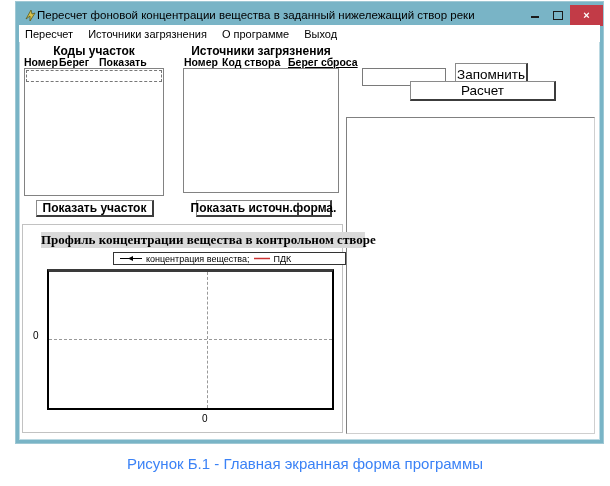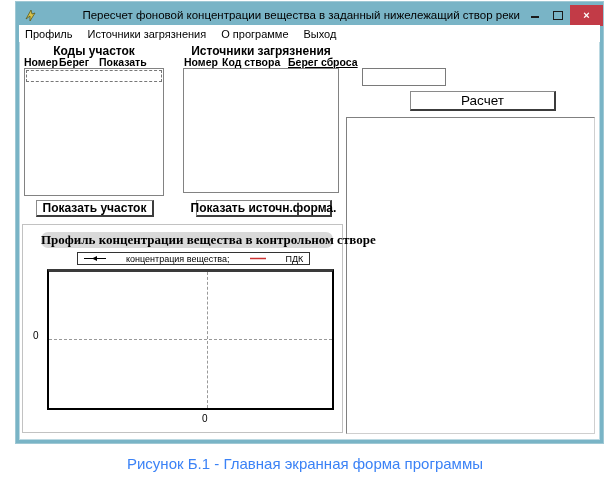--- a/index.html
+++ b/index.html
@@ -13,21 +13,21 @@
     box-shadow:0 0 0 1px #9fc8d4, inset 0 0 0 1px #bcd9e2;
   }
 
   
   .titlebar{
     position:absolute; left:0; top:0; width:100%; height:20px;
     background:#79b4c6; display:flex; align-items:center;
   }
   .app-icon{ width:13px; height:13px; margin-left:5px; flex:0 0 auto; }
   .title-text{
-    flex:1; text-align:right; font-size:11.5px; color:#000; white-space:nowrap;
+    flex:1; text-align:left; font-size:11.5px; color:#000; white-space:nowrap;
     overflow:hidden; padding-right:4px;
   }
   .win-controls{ display:flex; align-items:center; height:20px; margin-right:-3px; margin-top:-3px; padding-top:3px; }
   .wc-btn{ display:flex; align-items:center; justify-content:center; cursor:default; }
   .wc-min{ width:22px; height:20px; }
   .wc-min .bar{ width:8px; height:2px; background:#1a1a1a; margin-top:4px; }
   .wc-max{ width:24px; height:20px; }
   .wc-max .box{ width:10px; height:9px; border:1.5px solid #1a1a1a; background:transparent; }
   .wc-close{
     width:33px; height:21px; background:#c23b47; color:#fff;
@@ -74,22 +74,22 @@
 
   
   .chart-panel{ position:absolute; background:#fff; border:1px solid #c2c2c2; }
   .chart-header{
     position:absolute; background:#d9d9d9; text-align:center;
     font-family:"Liberation Serif", serif; font-weight:bold; font-size:13px; line-height:16px;
     white-space:nowrap;
   }
   .legend-box{
     position:absolute; background:#fff; border:1px solid #333;
-    display:flex; align-items:center; gap:20px; padding-left:6px;
-    font-size:9px; white-space:nowrap;
+    display:flex; align-items:center; gap:4px; padding-left:6px;
+    font-size:9px; white-space:nowrap;margin-left:36px;
   }
   .legend-swatch{ flex:0 0 auto; display:block; }
   .plot{ position:absolute; background:#fff; border:2px solid #000; border-top:3px solid #3a3a3a; }
   .gridline-h{ position:absolute; left:0; right:0; height:0; border-top:1px dashed #999; }
   .gridline-v{ position:absolute; top:0; bottom:0; width:0; border-left:1px dashed #999; }
   .tick{ position:absolute; font-size:10px; }
 
   
   .fig-caption{
     position:absolute; left:0; top:455px; width:610px; text-align:center;
@@ -113,21 +113,21 @@
       <div class="wc-btn wc-max">
         <span class="box"></span>
       </div>
       <div class="wc-btn wc-close">
         <span>×</span>
       </div>
     </div>
   </div>
 
   <div class="menubar">
-    <span class="menu-item">Профиль</span>
+    <span class="menu-item">Пересчет</span>
     <span class="menu-item">Источники загрязнения</span>
     <span class="menu-item">О программе</span>
     <span class="menu-item">Выход</span>
   </div>
 
   <div class="grp-title" style="left:5px; top:39px; width:140px;">Коды участок</div>
   <div class="col-hdr" style="left:0; top:51px; width:150px; height:11px;">
     <span style="left:5px;">Номер</span>
     <span style="left:40px;">Берег</span>
     <span style="left:80px;">Показать</span>
@@ -140,25 +140,26 @@
   <div class="grp-title" style="left:164px; top:39px; width:156px;">Источники загрязнения</div>
   <div class="col-hdr" style="left:0; top:51px; width:340px; height:11px;">
     <span style="left:165px;">Номер</span>
     <span style="left:203px;">Код створа</span>
     <span style="left:269px;text-decoration:underline;">Берег сброса</span>
   </div>
   <div class="listbox" style="left:164px; top:63px; width:156px; height:125px;"></div>
   <div class="btn" style="left:177px; top:195px; width:136px; height:17px;">Показать источн.форма.</div>
 
   <input class="code-input" style="left: 343px; top: 63px; width: 84px; height: 18px;" value="">
-  <div class="btn btn-lg" style="left:391px; top:86px; width:146px; height:20px;">Расчет</div>
+  <div class="btn btn-lg" style="left:436px; top:58px; width:73px; height:24px;">Запомнить</div>
+  <div class="btn btn-lg" style="left:391px; top:76px; width:146px; height:20px;">Расчет</div>
   <div class="result-panel" style="left:327px; top:112px; width:249px; height:317px;"></div>
 
   <div class="chart-panel" style="left:3px; top:219px; width:321px; height:209px;">
-    <div class="chart-header" style="left:18px; top:7px; width:292px; height:16px;border-radius:7px;">Профиль концентрации вещества в контрольном створе</div>
+    <div class="chart-header" style="left:18px; top:7px; width:324px; height:16px;">Профиль концентрации вещества в контрольном створе</div>
 
     <div class="legend-box" style="left:54px; top:27px; width:233px; height:13px;">
       <svg class="legend-swatch" width="22" height="7" viewBox="0 0 22 7">
         <line x1="0" y1="3.5" x2="22" y2="3.5" stroke="#000" stroke-width="1"></line>
         <path d="M8 3.5 L13 1 L13 6 Z" fill="#000"></path>
       </svg>
       <span>концентрация вещества;</span>
       <svg class="legend-swatch" width="16" height="7" viewBox="0 0 16 7">
         <line x1="0" y1="3.5" x2="16" y2="3.5" stroke="#cc3333" stroke-width="1.5"></line>
       </svg>

